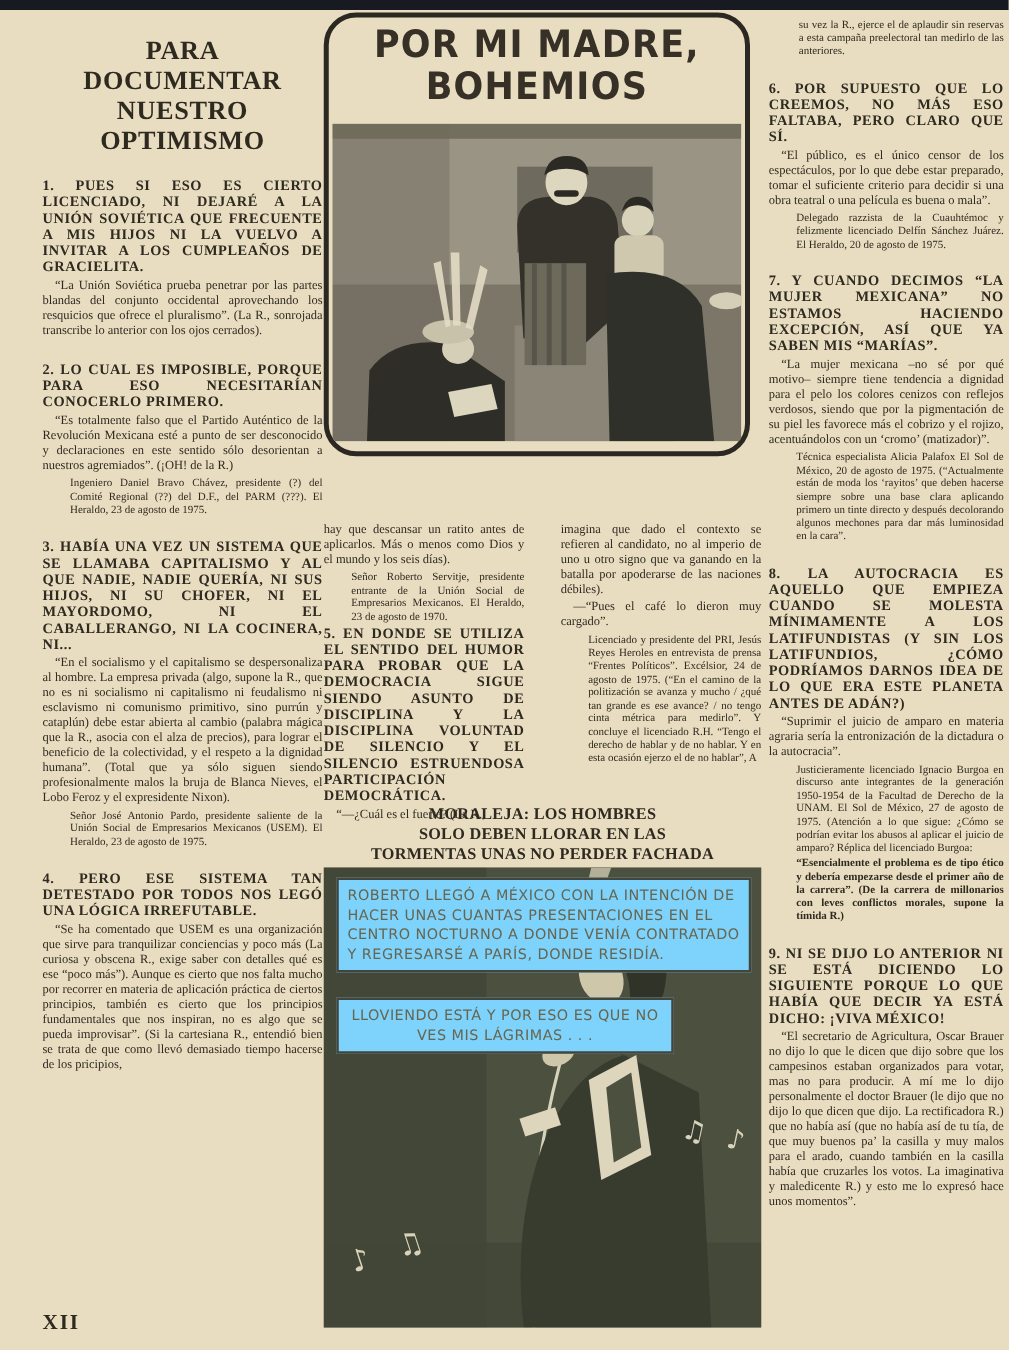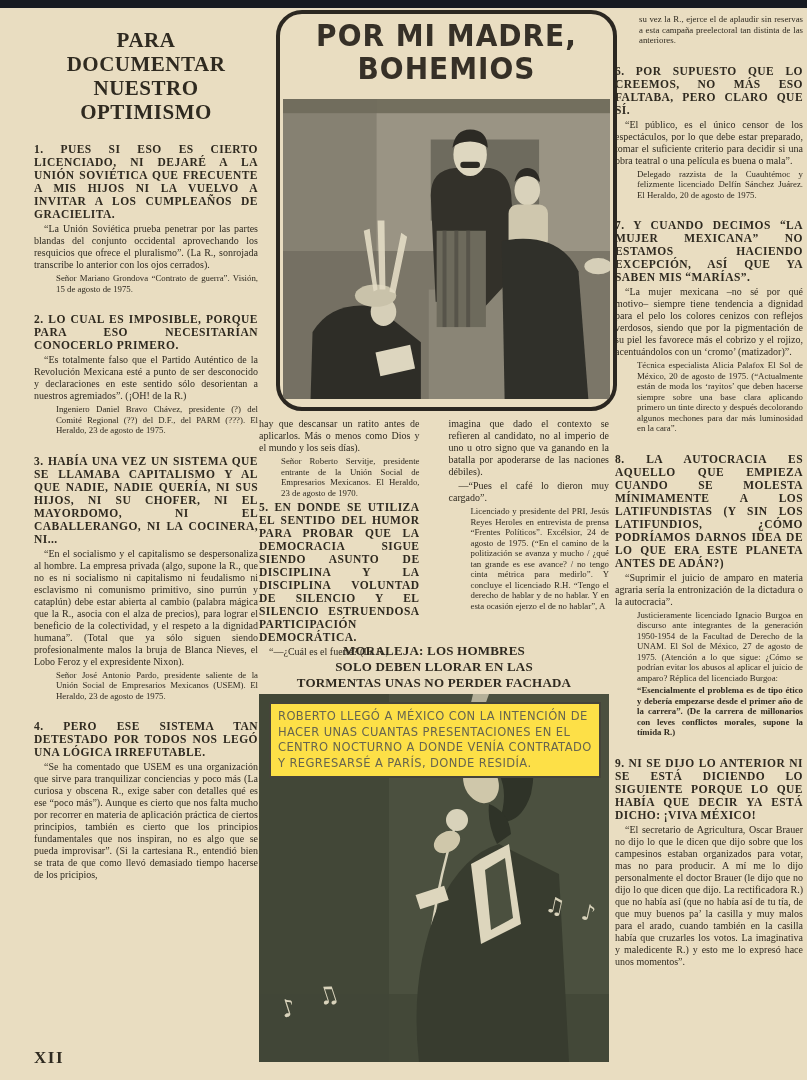--- a/index.html
+++ b/index.html
@@ -14,39 +14,39 @@
   .page-title{font-weight:bold;font-size:21px;line-height:24px;text-align:center;
     letter-spacing:.5px;margin:12px 10px 8px 10px;}
   .item{margin-top:19px;}
   .item-heading{font-weight:bold;font-size:11.5px;line-height:13px;text-align:justify;
     letter-spacing:.45px;margin:3px 0 0 0;}
   .item-body{font-size:10px;line-height:12px;text-align:justify;text-indent:10px;margin:2px 0 0 0;}
   .item-body2{font-size:10px;line-height:12px;text-align:justify;margin:0;}
   .item-credit{font-size:8.8px;line-height:10.5px;margin:2px 0 0 22px;text-align:justify;}
   .item-credit.bold{font-weight:bold;}
   
-  .feature-box{position:absolute;left:276px;top:10px;width:341px;height:401px;
+  .feature-box{position:absolute;left:259px;top:10px;width:341px;height:355px;
     border:4px solid #2b2721;border-radius:26px;box-sizing:border-box;overflow:hidden;}
   .feature-headline{text-align:center;font-family:"DejaVu Sans", sans-serif;font-weight:bold;
     font-size:28px;line-height:31px;color:#363027;margin-top:7px;transform:scaleY(1.08);
     letter-spacing:1px;}
   .feature-photo{position:absolute;left:3px;right:3px;top:85px;bottom:8px;}
   .feature-photo svg{width:100%;height:100%;display:block;}
   
   .mid{position:absolute;left:259px;top:418px;width:350px;display:flex;gap:29px;}
   .mid-a,.mid-b{width:168px;}
   
   .moraleja{position:absolute;left:255px;top:643px;width:358px;text-align:center;
     font-weight:bold;font-size:13px;line-height:16px;letter-spacing:.2px;}
   .moraleja span{display:block;}
   
   .bottom-photo{position:absolute;left:259px;top:694px;width:350px;height:368px;
     background:#4b503f;overflow:hidden;}
   .bottom-photo svg{position:absolute;inset:0;width:100%;height:100%;}
-  .caption{position:absolute;background:#fde047;border:2px solid #45443a;
+  .caption{position:absolute;background:#7dd3fc;border:2px solid #45443a;
     font-family:"DejaVu Sans", sans-serif;color:#67654f;font-size:11.5px;line-height:15.5px;
     letter-spacing:.4px;padding:5px 7px;}
   .caption1{top:8px;left:10px;right:8px;text-align:left;}
   .caption2{top:104px;left:10px;width:252px;text-align:center;}
   .notes{position:absolute;color:#d9d3bb;font-family:"DejaVu Sans", sans-serif;}
   .notes-left{left:20px;bottom:48px;font-size:24px;letter-spacing:8px;transform:rotate(-18deg);}
   .notes-right{right:8px;bottom:140px;font-size:22px;letter-spacing:5px;transform:rotate(12deg);}
   
   .right-col{position:absolute;left:615px;top:14px;width:188px;}
   .right-cont{font-size:8.8px;line-height:10.5px;margin:0 0 0 24px;text-align:justify;}
@@ -57,21 +57,20 @@
 <body>
 
 <div class="top-strip"></div>
 
 <div class="left-col">
   <h1 class="page-title">PARA DOCUMENTAR NUESTRO OPTIMISMO</h1>
 
   <div class="item">
     <p class="item-heading">1. PUES SI ESO ES CIERTO LICENCIADO, NI DEJARÉ A LA UNIÓN SOVIÉTICA QUE FRECUENTE A MIS HIJOS NI LA VUELVO A INVITAR A LOS CUMPLEAÑOS DE GRACIELITA.</p>
     <p class="item-body">“La Unión Soviética prueba penetrar por las partes blandas del conjunto occidental aprovechando los resquicios que ofrece el pluralismo”. (La R., sonrojada transcribe lo anterior con los ojos cerrados).</p>
-    <p class="item-credit">Señor Mariano Grondova “Contrato de guerra”. Visión, 15 de agosto de 1975.</p>
   </div>
   <div class="item">
     <p class="item-heading">2. LO CUAL ES IMPOSIBLE, PORQUE PARA ESO NECESITARÍAN CONOCERLO PRIMERO.</p>
     <p class="item-body">“Es totalmente falso que el Partido Auténtico de la Revolución Mexicana esté a punto de ser desconocido y declaraciones en este sentido sólo desorientan a nuestros agremiados”. (¡OH! de la R.)</p>
     <p class="item-credit">Ingeniero Daniel Bravo Chávez, presidente (?) del Comité Regional (??) del D.F., del PARM (???). El Heraldo, 23 de agosto de 1975.</p>
   </div>
   <div class="item">
     <p class="item-heading">3. HABÍA UNA VEZ UN SISTEMA QUE SE LLAMABA CAPITALISMO Y AL QUE NADIE, NADIE QUERÍA, NI SUS HIJOS, NI SU CHOFER, NI EL MAYORDOMO, NI EL CABALLERANGO, NI LA COCINERA, NI...</p>
     <p class="item-body">“En el socialismo y el capitalismo se despersonaliza al hombre. La empresa privada (algo, supone la R., que no es ni socialismo ni capitalismo ni feudalismo ni esclavismo ni comunismo primitivo, sino purrún y cataplún) debe estar abierta al cambio (palabra mágica que la R., asocia con el alza de precios), para lograr el beneficio de la colectividad, y el respeto a la dignidad humana”. (Total que ya sólo siguen siendo profesionalmente malos la bruja de Blanca Nieves, el Lobo Feroz y el expresidente Nixon).</p>
     <p class="item-credit">Señor José Antonio Pardo, presidente saliente de la Unión Social de Empresarios Mexicanos (USEM). El Heraldo, 23 de agosto de 1975.</p>
@@ -162,26 +161,27 @@
     <path d="M230 110 Q250 118 252 140 L238 150 Q228 130 230 110 Z" fill="#2f3328"></path>
 
     <circle cx="198" cy="126" r="11" fill="#d8d2ba"></circle>
     <ellipse cx="188" cy="148" rx="14" ry="10" transform="rotate(-30 188 148)" fill="#cfc7aa"></ellipse>
 
     <rect x="158" y="196" width="30" height="15" transform="rotate(-18 173 203)" fill="#ddd6bd"></rect>
 
     <path d="M214 0 L230 0 L210 56 L202 52 Z" fill="#c7c1a8" opacity="0.85"></path>
   </svg>
   <div class="caption caption1">ROBERTO LLEGÓ A MÉXICO CON LA INTENCIÓN DE HACER UNAS CUANTAS PRESENTACIONES EN EL CENTRO NOCTURNO A DONDE VENÍA CONTRATADO Y REGRESARSÉ A PARÍS, DONDE RESIDÍA.</div>
+  <div class="caption caption2">LLOVIENDO ESTÁ Y POR ESO ES QUE NO VES MIS LÁGRIMAS . . .</div>
   <div class="notes notes-left">♪ ♫</div>
   <div class="notes notes-right">♫ ♪</div>
 </div>
 
 <div class="right-col">
-  <p class="right-cont">su vez la R., ejerce el de aplaudir sin reservas a esta campaña preelectoral tan distinta de las anteriores.</p>
+  <p class="right-cont">su vez la R., ejerce el de aplaudir sin reservas a esta campaña preelectoral tan medirlo de las anteriores.</p>
 
   <div class="item">
     <p class="item-heading">6. POR SUPUESTO QUE LO CREEMOS, NO MÁS ESO FALTABA, PERO CLARO QUE SÍ.</p>
     <p class="item-body">“El público, es el único censor de los espectáculos, por lo que debe estar preparado, tomar el suficiente criterio para decidir si una obra teatral o una película es buena o mala”.</p>
     <p class="item-credit">Delegado razzista de la Cuauhtémoc y felizmente licenciado Delfín Sánchez Juárez. El Heraldo, 20 de agosto de 1975.</p>
   </div>
   <div class="item">
     <p class="item-heading">7. Y CUANDO DECIMOS “LA MUJER MEXICANA” NO ESTAMOS HACIENDO EXCEPCIÓN, ASÍ QUE YA SABEN MIS “MARÍAS”.</p>
     <p class="item-body">“La mujer mexicana –no sé por qué motivo– siempre tiene tendencia a dignidad para el pelo los colores cenizos con reflejos verdosos, siendo que por la pigmentación de su piel les favorece más el cobrizo y el rojizo, acentuándolos con un ‘cromo’ (matizador)”.</p>
     <p class="item-credit">Técnica especialista Alicia Palafox El Sol de México, 20 de agosto de 1975. (“Actualmente están de moda los ‘rayitos’ que deben hacerse siempre sobre una base clara aplicando primero un tinte directo y después decolorando algunos mechones para dar más luminosidad en la cara”.</p>

